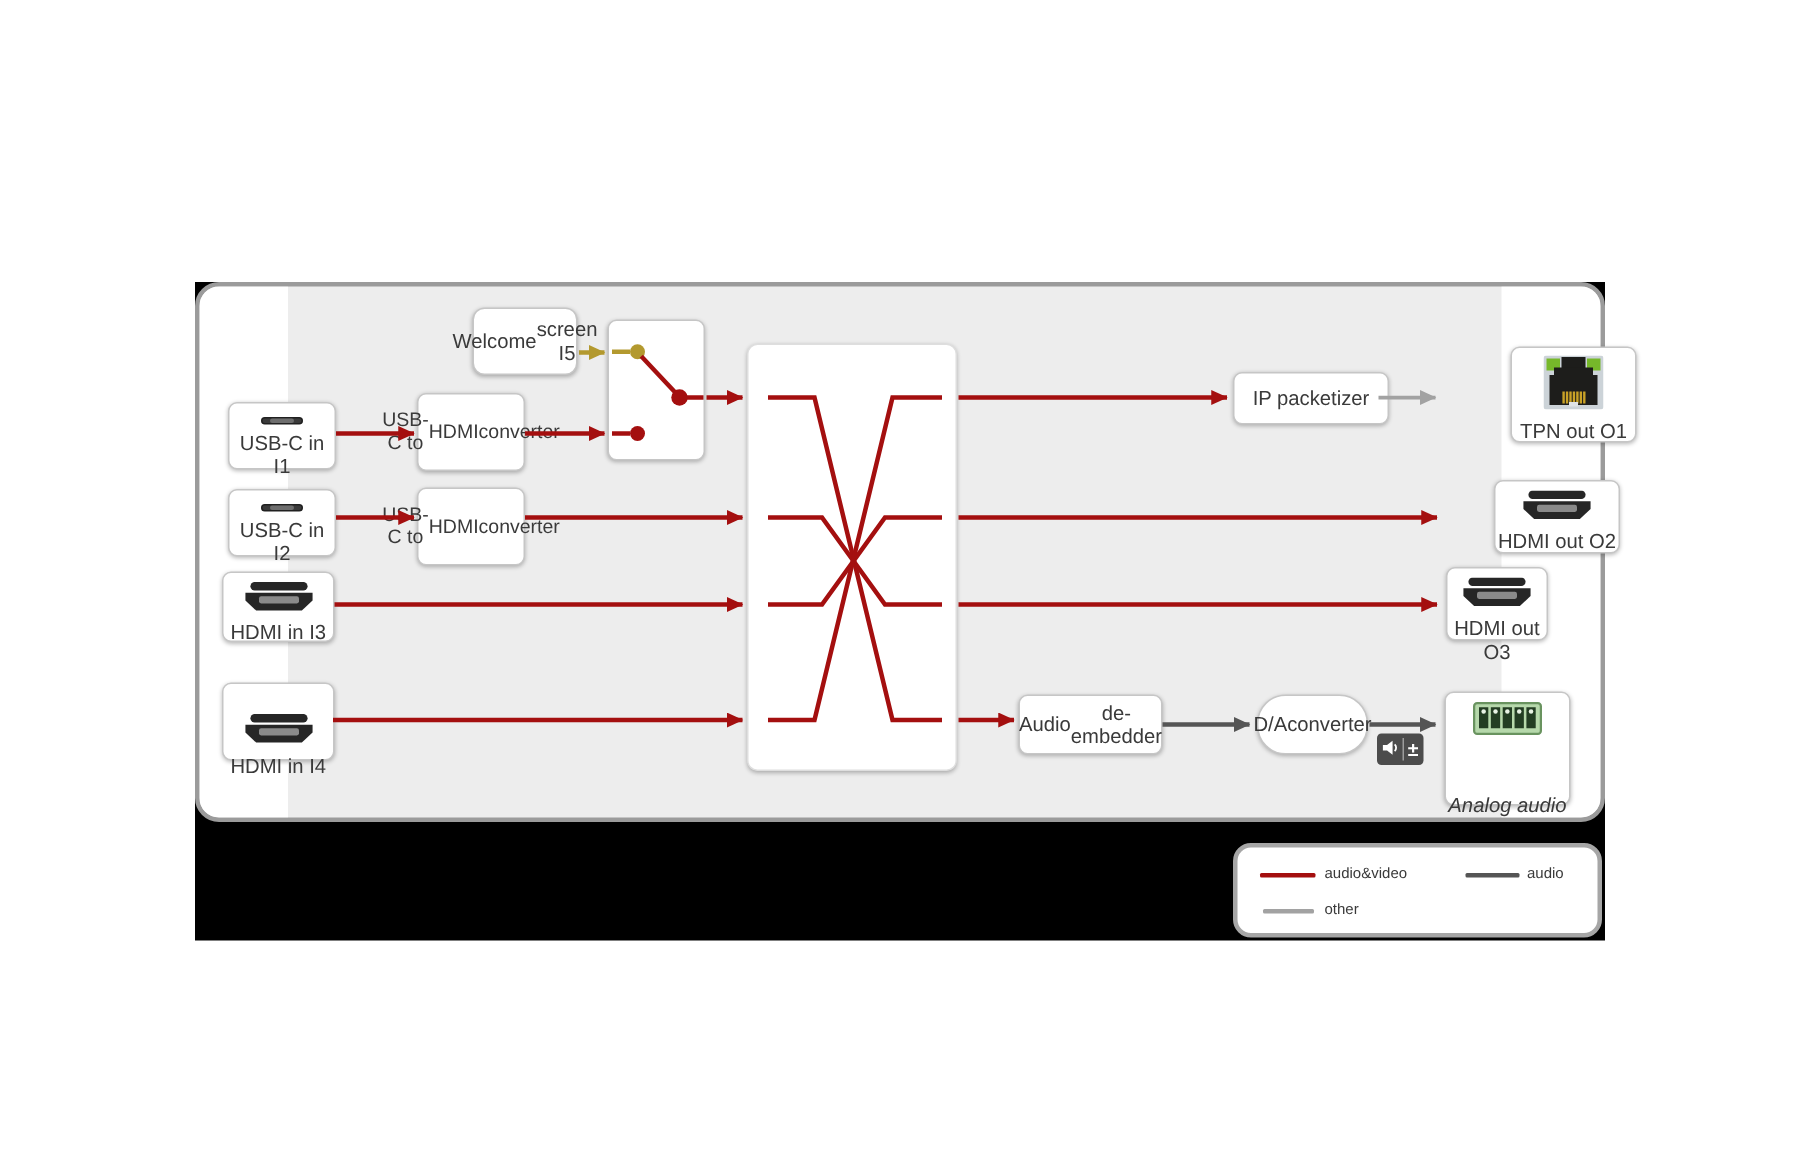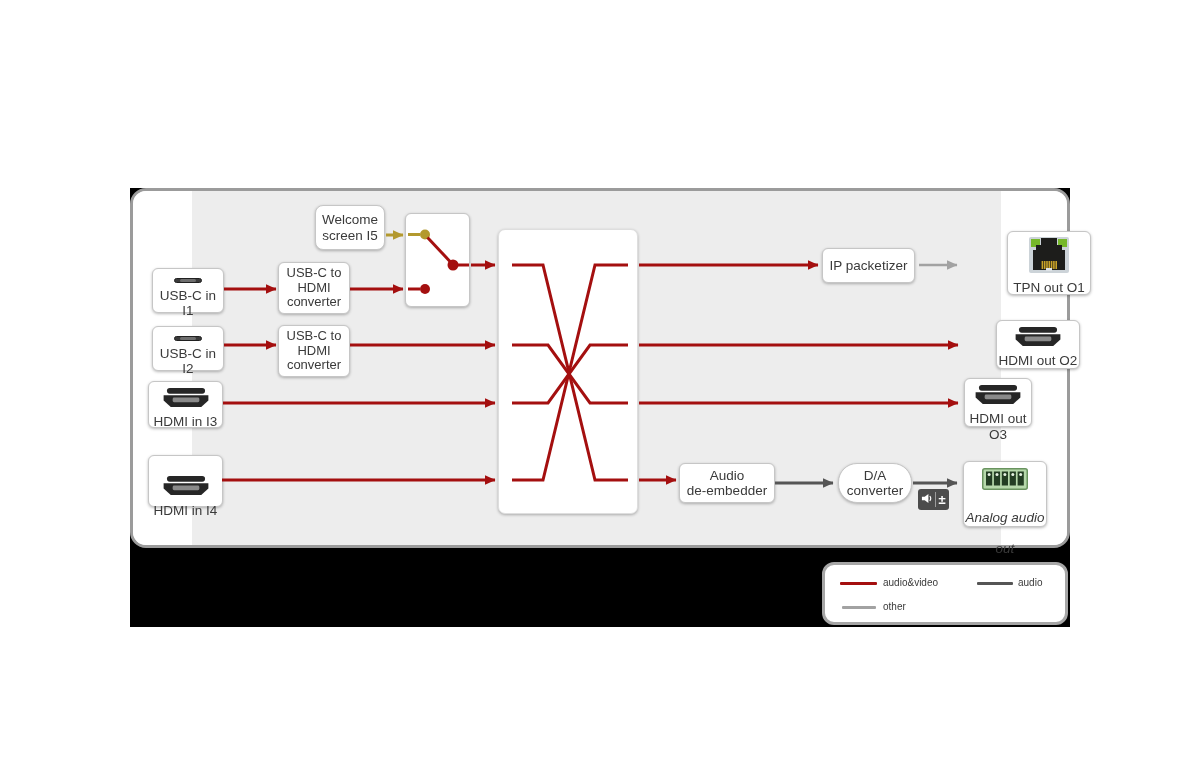--- a/index.html
+++ b/index.html
@@ -18,21 +18,21 @@
     position:absolute;left:130px;top:188px;width:940px;height:360px;box-sizing:border-box;
     background:#ededed;border:3px solid #9b9b9b;border-radius:16px;overflow:hidden;
   }
   .strip-left{position:absolute;left:0;top:0;width:59px;height:100%;background:#fff;}
   .strip-right{position:absolute;right:0;top:0;width:66px;height:100%;background:#fff;}
   .box{
     position:absolute;background:#fff;border:1px solid #c6c6c6;border-radius:6px;
     box-shadow:0 1px 3px rgba(0,0,0,.28);box-sizing:border-box;color:#3a3a3a;
     text-align:center;font-size:13.5px;line-height:1.13;
   }
-  .proc{display:flex;flex-direction:column;justify-content:center;align-items:center;}
+  .proc{display:flex;flex-direction:row;justify-content:center;align-items:center;}
   .port{display:flex;flex-direction:column;align-items:center;}
   .conv{font-size:13px;}
   .matrix{border-color:#dedede;border-radius:7px;}
   .pill{width:26px;height:9px;background:#3a3a3a;border:1px solid #202020;border-radius:6px;
         display:flex;align-items:center;justify-content:center;}
   .pill-inner{width:16px;height:3px;background:#6e6e6e;border-radius:2px;}
   .lbl{white-space:pre-line;}
   .vol-badge{
     position:absolute;left:918px;top:489px;width:31px;height:21px;background:#4c4c4c;
     border-radius:3px;display:flex;align-items:center;justify-content:center;gap:2px;
@@ -121,21 +121,21 @@
 </div>
 
 <div class="box proc conv" style="left:278px;top:325px;width:72px;height:52px;">
   <div class="lbl">USB-C to</div>
   <div class="lbl">HDMI</div>
   <div class="lbl">converter</div>
 </div>
 
 <div class="box matrix" style="left:498px;top:229px;width:140px;height:285px;"></div>
 
-<div class="box proc" style="left:822px;top:248px;width:93px;height:35px;">
+<div class="box proc" style="left:822px;top:248px;width:104px;height:35px;">
   <div>IP packetizer</div>
 </div>
 
 <div class="box port" style="left:963px;top:231px;width:84px;height:64px;padding-top:5px;gap:4px;margin-left:44px;">
   <span>
     <svg width="40" height="36" viewBox="0 0 40 36">
       <rect x="0" y="0" width="40" height="36" rx="2" fill="#ccd3d8"></rect>
       <rect x="2" y="2" width="9" height="8" fill="#76b82a"></rect>
       <rect x="29" y="2" width="9" height="8" fill="#76b82a"></rect>
       <rect x="12" y="1" width="16" height="9" fill="#1d1d1b"></rect>
@@ -171,21 +171,21 @@
   <span>
     <svg width="46" height="20" viewBox="0 0 48 21">
       <rect x="4" y="0" width="40" height="6" rx="3" fill="#262626"></rect>
       <path d="M0.5,7.5 H47.5 V13 L40,20 H8 L0.5,13 Z" fill="#262626"></path>
       <rect x="10" y="10" width="28" height="5" rx="1.5" fill="#8a8a8a"></rect>
     </svg>
   </span>
   <div>HDMI out O3</div>
 </div>
 
-<div class="box port" style="left:963px;top:461px;width:84px;height:66px;padding-top:6px;gap:1px;font-style:italic;">
+<div class="box port" style="left:963px;top:461px;width:84px;height:76px;padding-top:6px;gap:20px;font-style:italic;">
   <span>
     <svg width="46" height="22" viewBox="0 0 46 22">
       <rect x="0.75" y="0.75" width="44.5" height="20.5" rx="2" fill="#b6d8ab" stroke="#69935f" stroke-width="1.5"></rect>
       <g fill="#233d23">
         <rect x="4" y="3.5" width="6.2" height="14"></rect>
           <rect x="11.9" y="3.5" width="6.2" height="14"></rect>
         <rect x="19.8" y="3.5" width="6.2" height="14"></rect>
           <rect x="27.7" y="3.5" width="6.2" height="14"></rect>
         <rect x="35.6" y="3.5" width="6.2" height="14"></rect>
       </g>

